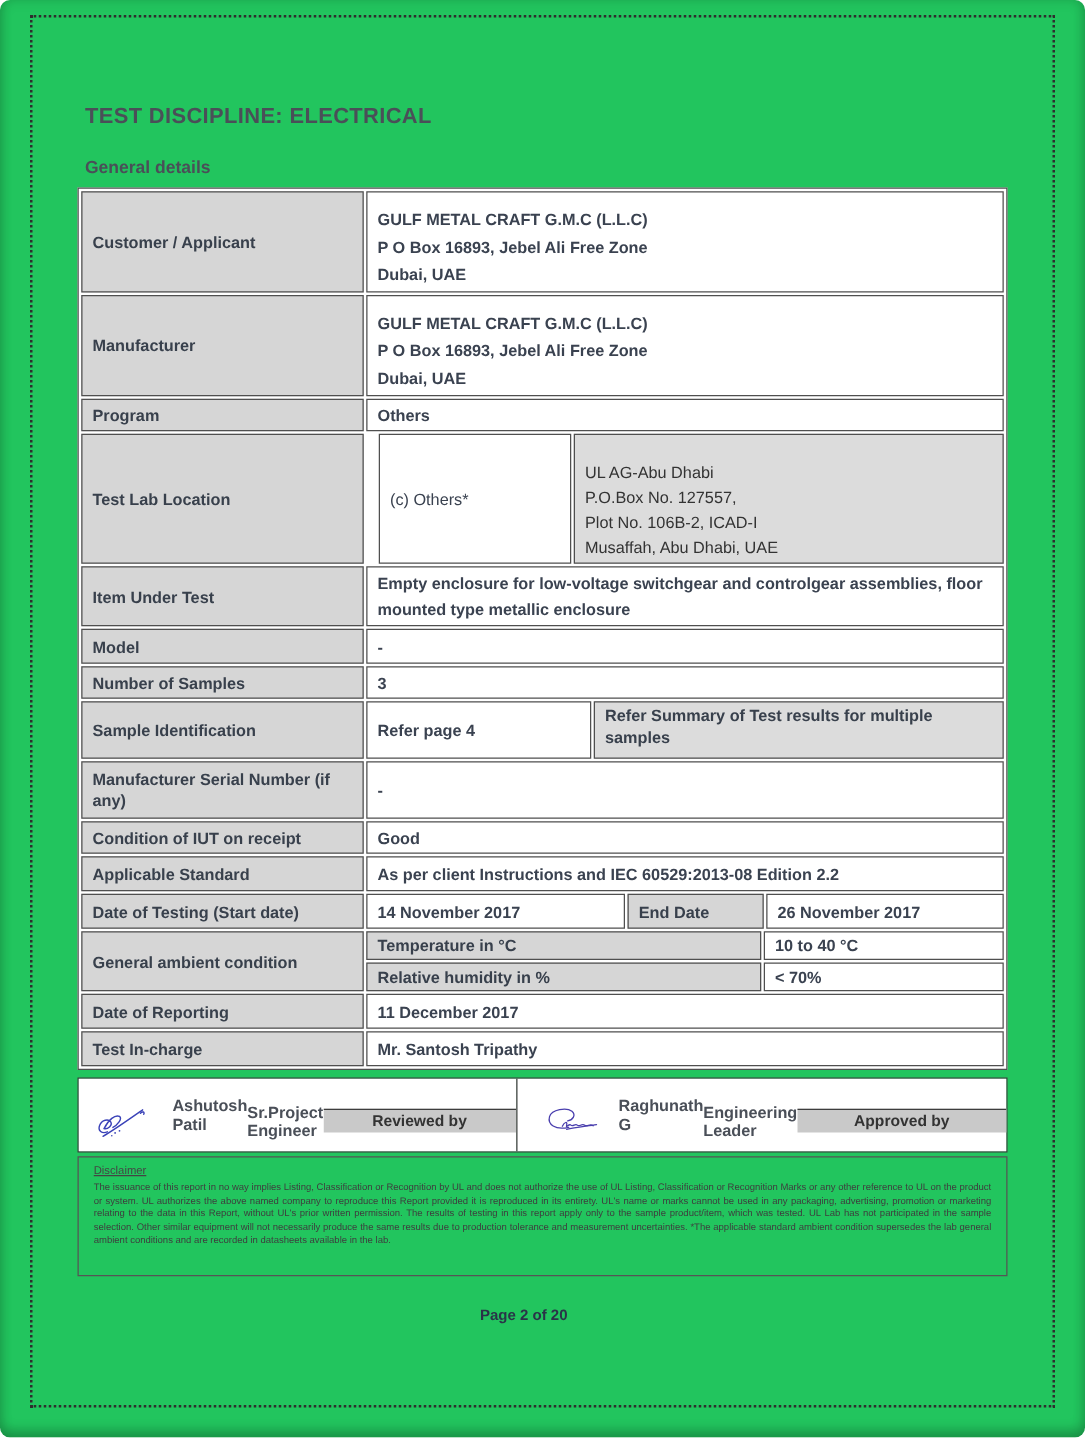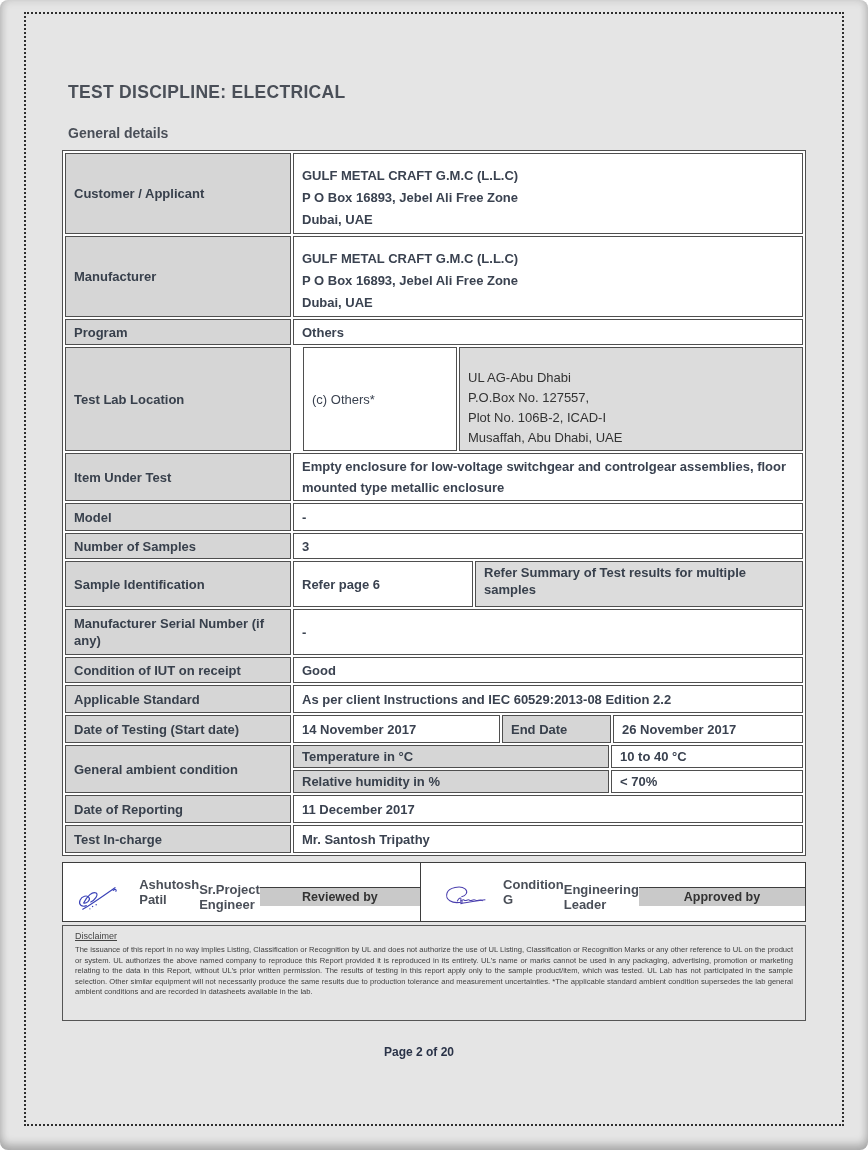--- a/index.html
+++ b/index.html
@@ -1,17 +1,17 @@
 <!DOCTYPE html>
 <html><head>
 <meta charset="utf-8">
 <style>
   html,body{margin:0;padding:0;background:#ffffff;}
   .page{
-    position:relative;width:868px;height:1150px;background:#e5e5e5;
+    position:relative;width:868px;height:1150px;background:#22c55e;
     border-radius:8px;overflow:hidden;
     box-shadow: inset 0 0 10px rgba(0,0,0,.14), inset 0 -6px 9px rgba(0,0,0,.20);
     font-family:"Liberation Sans", sans-serif;color:#333;
   }
   .dotted-frame{
     position:absolute;top:12px;left:24px;right:24px;bottom:24px;
     border:2px dotted #2e2e2e;pointer-events:none;
   }
   .content{position:absolute;left:62px;right:62px;top:82px;}
   .doc-title{font-size:17.5px;font-weight:700;color:#4a4f58;letter-spacing:.3px;margin-left:6px;}
@@ -134,21 +134,21 @@
           <div class="cell label">
               <span>Number of Samples</span>
             </div>
           <div class="cell value">3</div>
         </div>
 
         <div class="trow" style="min-height:46px">
           <div class="cell label">
               <span>Sample Identification</span>
             </div>
-          <div class="cell value" style="flex:0 0 180px">Refer page 6</div>
+          <div class="cell value" style="flex:0 0 180px">Refer page 4</div>
           <div class="cell note" style="flex:1">Refer Summary of Test results for multiple samples</div>
         </div>
 
         <div class="trow" style="min-height:46px">
           <div class="cell label">
               <span>Manufacturer Serial Number (if any)</span>
             </div>
           <div class="cell value">-</div>
         </div>
 
@@ -227,21 +227,21 @@
         <div class="sig-caption">Reviewed by</div>
       </div>
       <div class="sig-col">
         <svg class="sig-art" width="190" height="62" viewBox="0 0 190 62">
           <g fill="none" stroke="#4a3fae" stroke-width="2.4" stroke-linecap="round">
             <path d="M96,40 C70,46 56,34 60,20 C64,6 92,2 102,10 C110,17 104,26 94,28"></path>
             <path d="M84,38 C88,30 94,28 92,36 C90,44 96,32 100,36 C104,40 108,32 112,36 C116,40 120,32 126,36 C130,39 136,33 142,37"></path>
             <path d="M92,44 C108,40 130,38 148,35"></path>
           </g>
         </svg>
-        <div class="sig-name">Condition G</div>
+        <div class="sig-name">Raghunath G</div>
         <div class="sig-role">Engineering Leader</div>
         <div class="sig-caption">Approved by</div>
       </div>
     </div>
 
     <div class="disclaimer">
       <div class="disc-title">Disclaimer</div>
       <div class="disc-body">The issuance of this report in no way implies Listing, Classification or Recognition by UL and does not authorize the use of UL Listing, Classification or Recognition Marks or any other reference to UL on the product or system.  UL authorizes the above named company to reproduce this Report provided it is reproduced in its entirety.  UL's name or marks cannot be used in any packaging, advertising, promotion or marketing relating to the data in this Report, without UL's prior written permission.  The results of testing in this report apply only to the sample product/item, which was tested.  UL Lab has not participated in the sample selection.  Other similar equipment will not necessarily produce the same results due to production tolerance and measurement uncertainties.     *The applicable standard ambient condition supersedes the lab general ambient conditions and are recorded in datasheets available in the lab.</div>
     </div>
 

